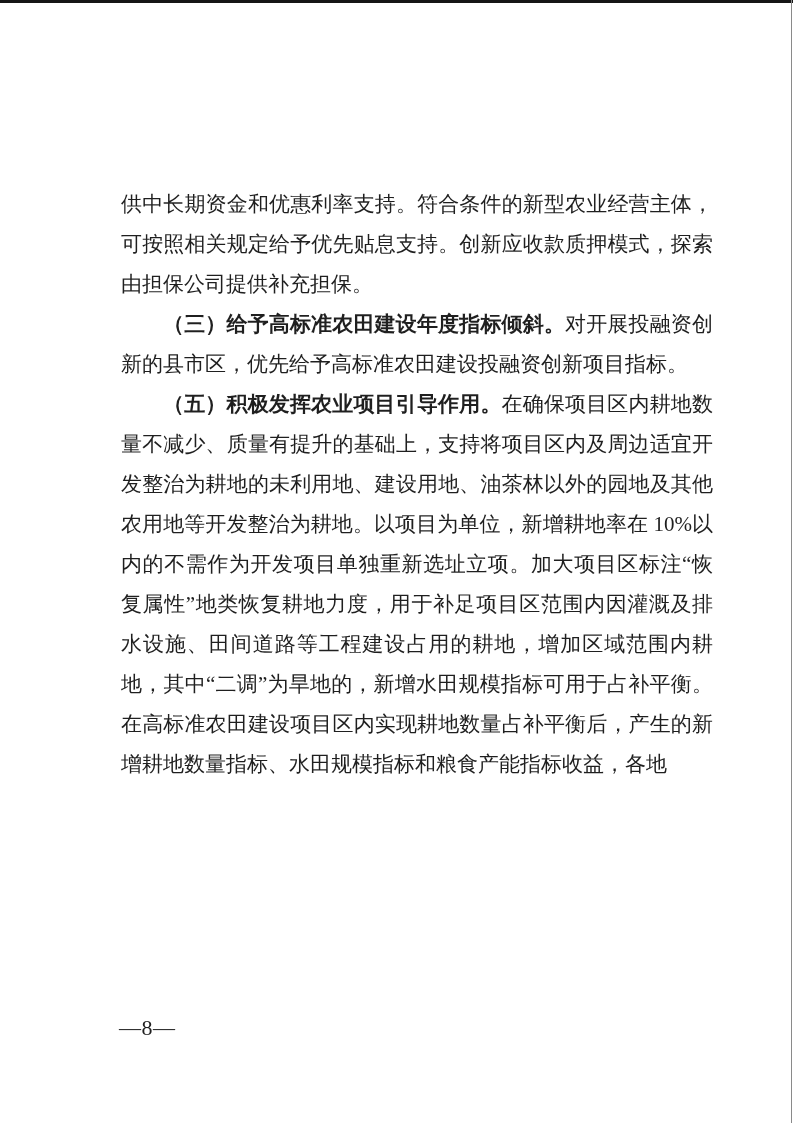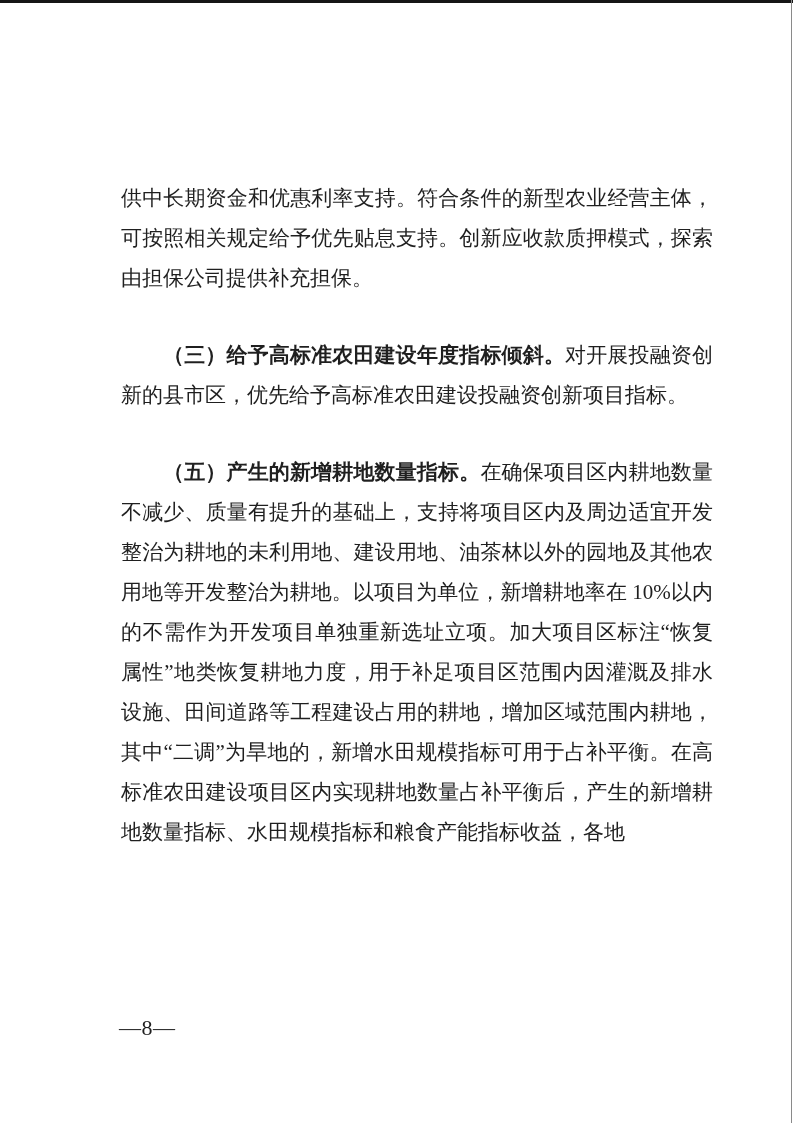--- a/index.html
+++ b/index.html
@@ -26,35 +26,34 @@
   }
   .scan-edge-right {
     position: absolute;
     right: 1px; top: 0;
     width: 1px; height: 100%;
     background: #8a8a8a;
   }
   .content {
     position: absolute;
     left: 121px;
-    top: 178px;
+    top: 184px;
     width: 592px;
     font-size: 21px;
     line-height: 40px;
     text-align: justify;
     text-justify: inter-character;
     letter-spacing: 0px;
   }
   .para {
     margin: 0;
     padding: 0;
   }
   .para.indent {
     text-indent: 2em;
-    margin-top: 37px;
   }
   .para-heading {
     font-weight: 700;
   }
   .footer-pagenum {
     position: absolute;
     left: 119px;
     top: 1014px;
     font-size: 22px;
     line-height: 28px;
@@ -70,19 +69,19 @@
   <div class="scan-edge-top"></div>
   <div class="scan-edge-right"></div>
 
   <div class="content">
 
     <p class="para"><span class="para-body">供中长期资金和优惠利率支持。符合条件的新型农业经营主体，可按照相关规定给予优先贴息支持。创新应收款质押模式，探索由担保公司提供补充担保。</span></p>
 
     <p class="para indent"><b class="para-heading">（三）给予高标准农田建设年度指标倾斜。</b><span class="para-body">对开展投融资创新的县市区，优先给予高标准农田建设投融资创新项目指标。</span></p>
 
 
-    <p class="para indent"><b class="para-heading">（五）产生的新增耕地数量指标。</b><span class="para-body">在确保项目区内耕地数量不减少、质量有提升的基础上，支持将项目区内及周边适宜开发整治为耕地的未利用地、建设用地、油茶林以外的园地及其他农用地等开发整治为耕地。以项目为单位，新增耕地率在 10%以内的不需作为开发项目单独重新选址立项。加大项目区标注“恢复属性”地类恢复耕地力度，用于补足项目区范围内因灌溉及排水设施、田间道路等工程建设占用的耕地，增加区域范围内耕地，其中“二调”为旱地的，新增水田规模指标可用于占补平衡。在高标准农田建设项目区内实现耕地数量占补平衡后，产生的新增耕地数量指标、水田规模指标和粮食产能指标收益，各地</span></p>
+    <p class="para indent"><b class="para-heading">（五）积极发挥农业项目引导作用。</b><span class="para-body">在确保项目区内耕地数量不减少、质量有提升的基础上，支持将项目区内及周边适宜开发整治为耕地的未利用地、建设用地、油茶林以外的园地及其他农用地等开发整治为耕地。以项目为单位，新增耕地率在 10%以内的不需作为开发项目单独重新选址立项。加大项目区标注“恢复属性”地类恢复耕地力度，用于补足项目区范围内因灌溉及排水设施、田间道路等工程建设占用的耕地，增加区域范围内耕地，其中“二调”为旱地的，新增水田规模指标可用于占补平衡。在高标准农田建设项目区内实现耕地数量占补平衡后，产生的新增耕地数量指标、水田规模指标和粮食产能指标收益，各地</span></p>
 
   </div>
 
   <div class="footer-pagenum">—8—</div>
 
 </div>
 
 </body></html>

